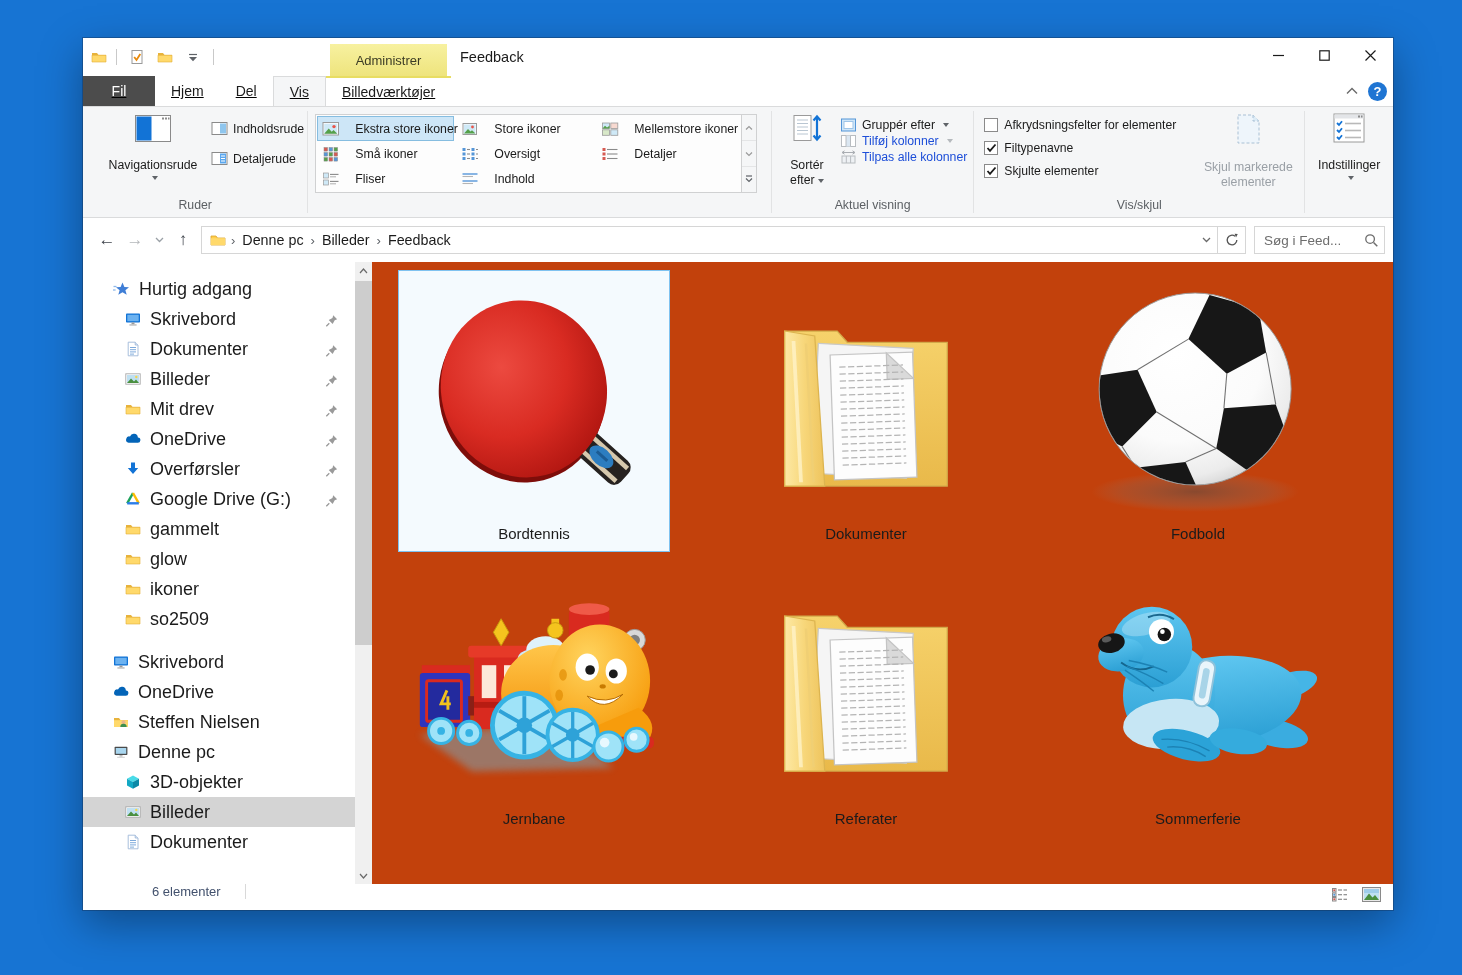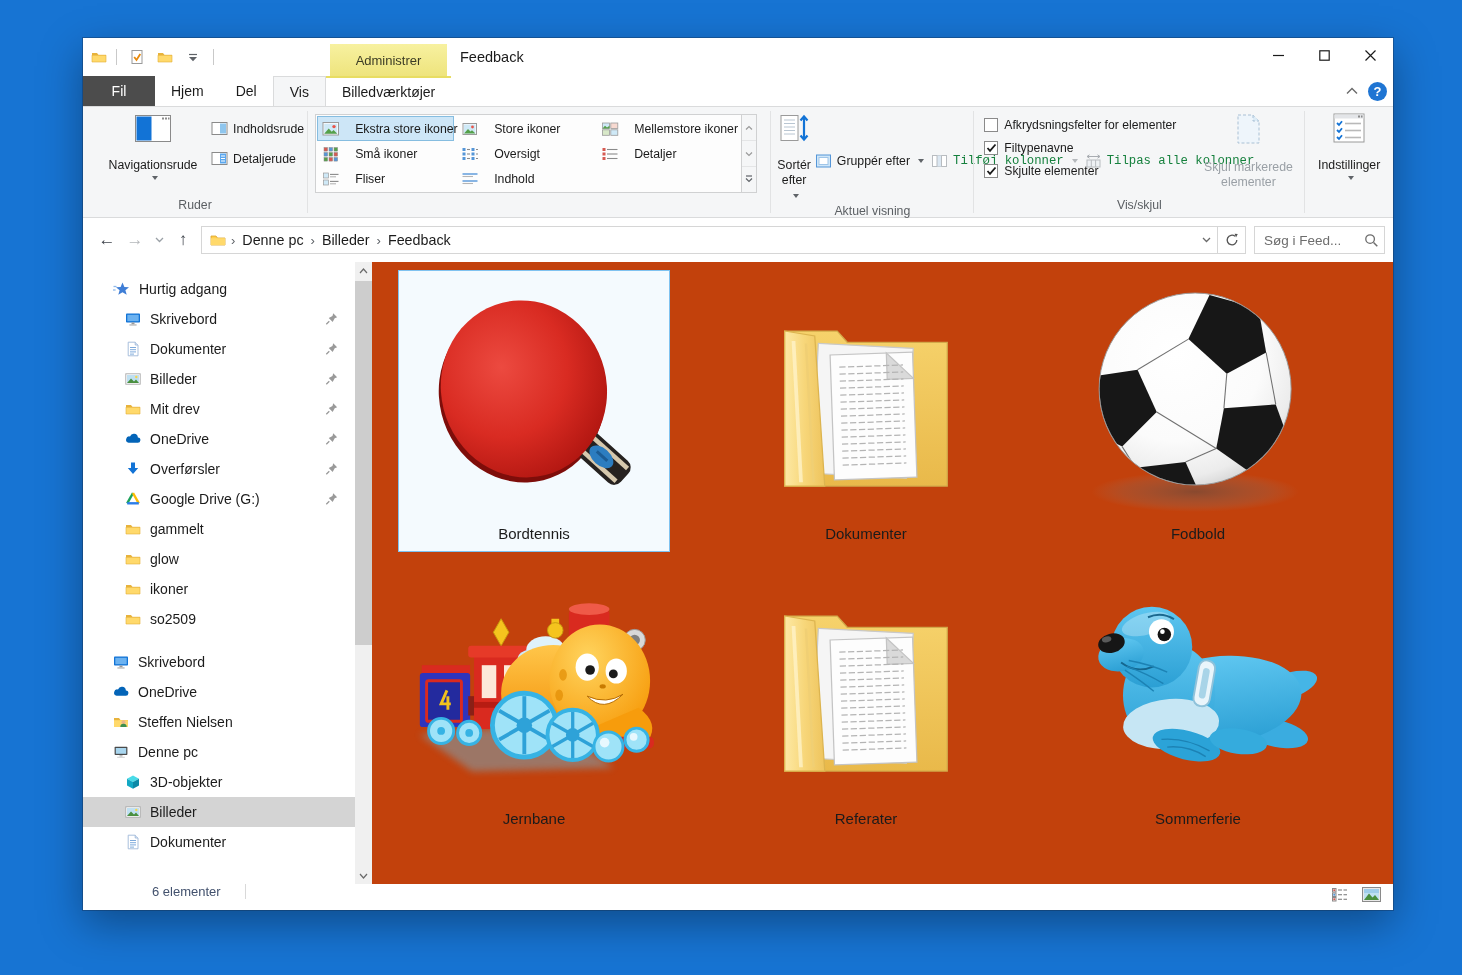--- a/index.html
+++ b/index.html
@@ -16,62 +16,62 @@
   .qat .sep { width:1px; height:16px; background:#c9c9c9; margin:0 3px; }
   .qbtn { width:22px; height:22px; display:flex; align-items:center; justify-content:center; }
   .admin-tab { position:absolute; left:247px; top:6px; width:117px; height:32px;
     background:linear-gradient(#f7f1a0,#eee47d); display:flex; align-items:center; justify-content:center;
     font-size:13px; color:#3c3c25; }
   .win-title { position:absolute; left:377px; top:0; height:38px; line-height:38px; font-size:14.5px; color:#1b1b1b; }
   .wctrl { position:absolute; right:0; top:0; height:34px; display:flex; }
   .wbtn { width:46px; height:34px; display:flex; align-items:center; justify-content:center; }
 
   
-  .tabrow { height:30px; background:#fff; display:flex; align-items:stretch; position:relative; flex:none; }
+  .tabrow { height:30px; background:#fff; display:flex; align-items:stretch; position:relative; flex:none;text-decoration:underline; }
   .tab { padding:0 16px; font-size:14px; color:#1b1b1b; display:flex; align-items:center; cursor:default; }
   .tab.file { background:#4c4c4c; color:#fff; width:72px; justify-content:center; }
   .tab.active { background:#f5f6f7; border:1px solid #dadbdc; border-bottom:none; }
   .tab.contextual { border-top:2px solid #e8dd62; }
   .tabrow-right { position:absolute; right:6px; top:0; height:30px; display:flex; align-items:center; gap:10px; }
   .help-btn { width:19px; height:19px; border-radius:50%; background:#1f75d3; color:#fff; font-size:13px; font-weight:bold;
     display:flex; align-items:center; justify-content:center; }
 
   
   .ribbon { height:112px; background:#f5f6f7; border-top:1px solid #dadbdc; border-bottom:1px solid #dadbdc;
     display:flex; flex:none; }
   .rgroup { display:flex; flex-direction:column; }
   .rsep { width:1px; background:#e2e3e4; margin:4px 0; }
   .rcontent { flex:1; display:flex; }
   .rlabel { height:19px; text-align:center; font-size:12.3px; color:#5b5f63; }
   .bigbtn { display:flex; flex-direction:column; align-items:center; padding-top:5px; }
   .bigbtn .blabel { font-size:12.3px; color:#1b1b1b; text-align:center; line-height:1.25; margin-top:14px; }
   .bigbtn.disabled .blabel { color:#9aa0a6; }
   .smallbtn { display:flex; align-items:center; gap:5px; font-size:12.3px; color:#1b1b1b; white-space:nowrap; }
-  .smallbtn.disabled { color:#15803d;font-family:Liberation Mono, monospace; }
+  .smallbtn.disabled { color:#1d4ed8; }
   .caret { display:inline-block; width:0; height:0; border-left:3.5px solid transparent; border-right:3.5px solid transparent;
     border-top:4px solid #5f6368; vertical-align:middle; margin-left:3px; }
   .smallbtn.disabled .caret { border-top-color:#b5b9bd; }
 
   .g-ruder .rcontent { padding-left:18px; }
   .navpane-btn { width:104px; }
   .panes-col { display:flex; flex-direction:column; gap:15px; margin-top:14px; margin-left:6px; }
 
   .gallery-wrap { margin:7px 6px 0 7px; display:flex; height:79px; }
   .gallery { width:427px; background:#fdfdfd; border:1px solid #d0d1d2; display:grid;
     grid-template-columns:139px 140px 146px; grid-auto-rows:25px; padding:1px 0; }
   .gal-item { display:flex; align-items:center; gap:15px; font-size:12.3px; color:#1b1b1b; padding:0 4px; margin:0 1px;
     border:1px solid transparent; white-space:nowrap; }
   .gal-item.selected { background:#cde6f7; border-color:#86bde0; }
   .gal-scroll { width:15px; border:1px solid #d0d1d2; border-left:none; display:flex; flex-direction:column; }
   .gal-scroll div { flex:1; display:flex; align-items:center; justify-content:center; border-bottom:1px solid #e4e5e6; }
   .gal-scroll div:last-child { border-bottom:none; }
 
   .g-aktuel .rcontent { padding-left:6px; }
   .sort-btn { width:58px; }
-  .view-col { display:flex; gap:7px; margin-top:10px; margin-left:4px; }
+  .view-col { display:flex; flex-direction:column; margin-top:10px; margin-left:4px; }
 
   .g-visskjul .rcontent { padding-left:10px; }
   .checks-col { display:flex; flex-direction:column; gap:9px; margin-top:11px; width:212px; }
   .checkrow { display:flex; align-items:center; gap:6px; font-size:12.2px; color:#1b1b1b; white-space:nowrap; }
   .cbox { width:14px; height:14px; background:#fff; border:1px solid #8a8a8a; display:flex; align-items:center; justify-content:center; flex:none; }
   .hide-btn { width:114px; }
 
   .g-inds { width:88px; }
 
   
@@ -85,21 +85,21 @@
   .refreshbtn { width:28px; height:28px; border:1px solid #d6d6d6; border-left:none; display:flex; align-items:center; justify-content:center; }
   .searchbox { width:131px; height:28px; border:1px solid #d6d6d6; margin-left:8px; position:relative; background:#fff; }
   .searchbox input { width:100%; height:100%; border:none; outline:none; padding:0 24px 0 9px; font-size:13.5px;
     font-family:"Liberation Sans",sans-serif; color:#1b1b1b; }
   .searchbox input::placeholder { color:#6d6d6d; opacity:1; }
   .searchbox .mag { position:absolute; right:5px; top:6px; }
 
   
   .main { flex:1; display:flex; min-height:0; }
   .sidebar { width:272px; padding-top:12px; overflow:hidden; flex:none; }
-  .srow { height:30px; display:flex; align-items:center; font-size:14px; color:#1b1b1b; position:relative; white-space:nowrap; }
+  .srow { height:30px; display:flex; align-items:center; font-size:18px; color:#1b1b1b; position:relative; white-space:nowrap; }
   .srow .icn { margin-right:9px; flex:none; }
   .srow.selected { background:#d4d4d4; }
   .srow .pin { position:absolute; right:16px; top:8px; }
   .srow.gap { margin-top:13px; }
   .side-scroll { width:17px; background:#f0f0f0; position:relative; flex:none; }
   .ss-arrow { position:absolute; left:0; width:17px; height:17px; display:flex; align-items:center; justify-content:center; }
   .ss-thumb { position:absolute; left:0; top:19px; width:17px; height:364px; background:#cdcdcd; }
 
   .content { flex:1; background:#c2410c; padding:8px 0 0 26px; }
   .grid { display:grid; grid-template-columns:repeat(3,272px); column-gap:60px; row-gap:3px; }

